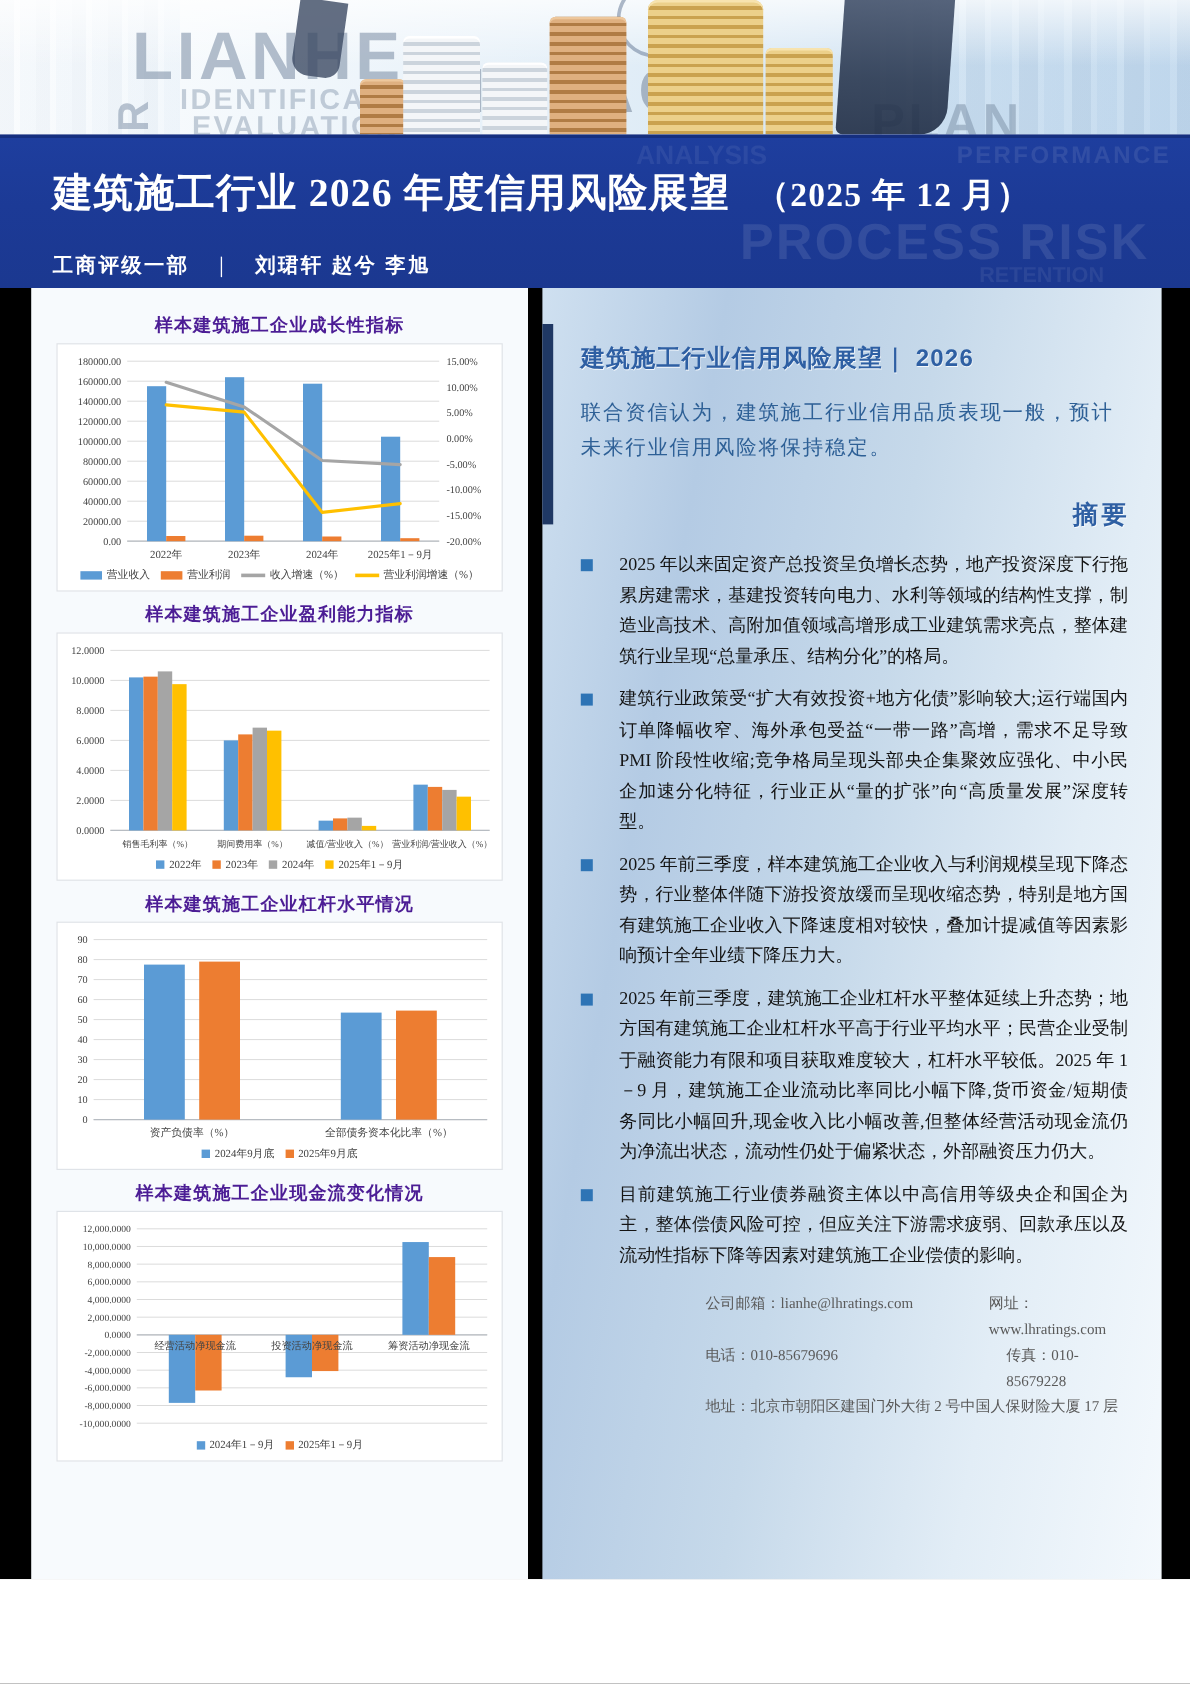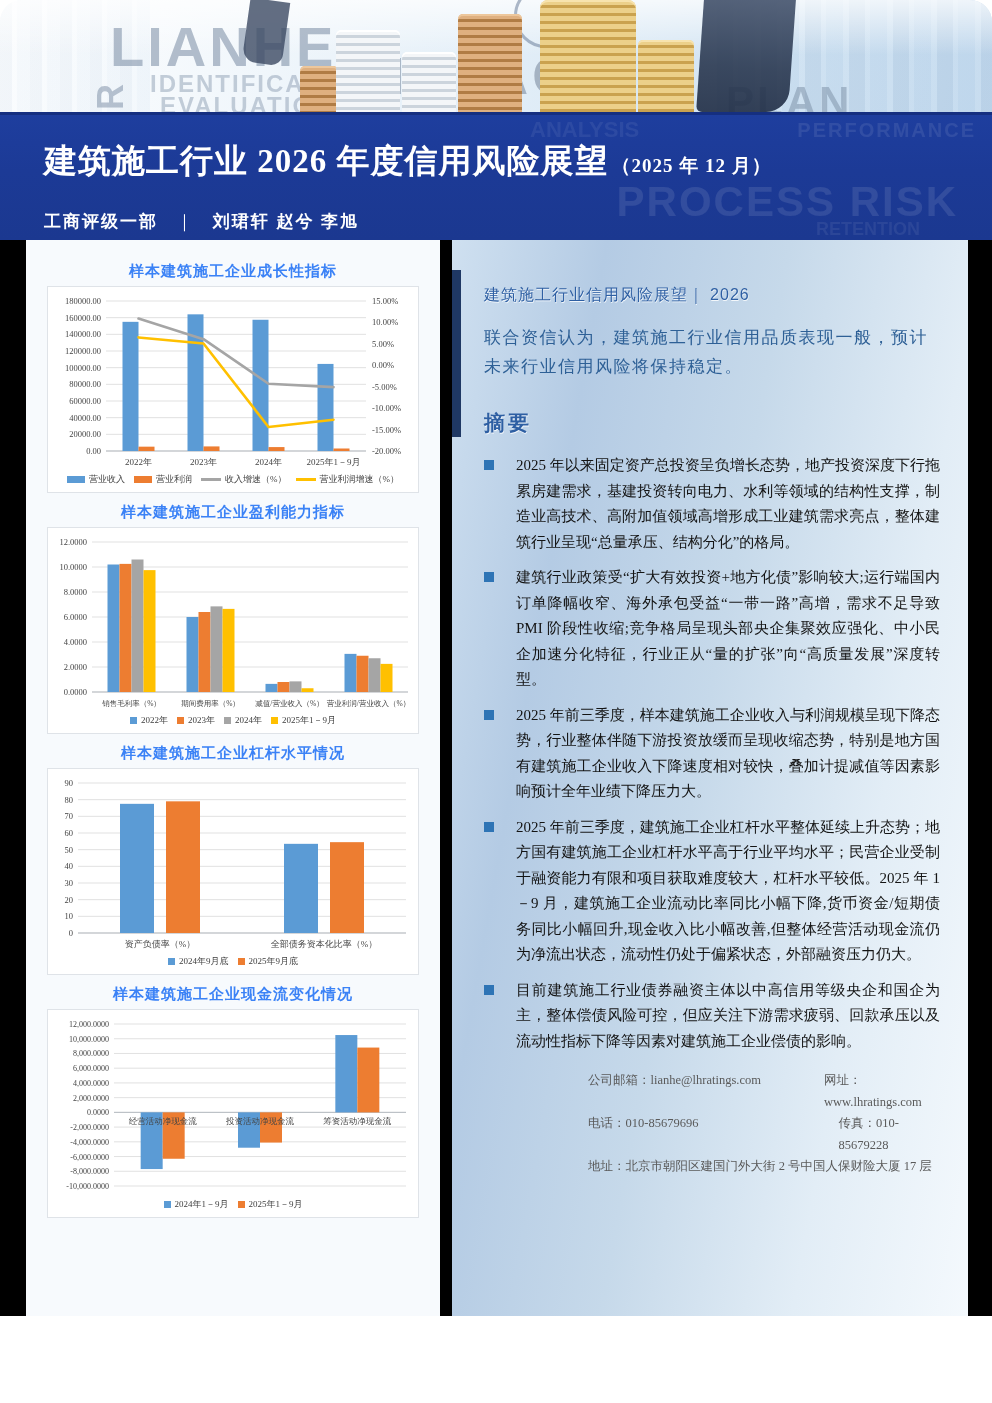--- a/index.html
+++ b/index.html
@@ -1,21 +1,21 @@
 <!DOCTYPE html>
 <html><head>
 <meta charset="utf-8">
 <style>
   * { box-sizing: border-box; }
   html,body { margin:0; padding:0; }
   body {
     width: 992px; height: 1403px; background:#fff;
     font-family: "Liberation Serif", "DejaVu Serif", serif;
   }
-  .page { position:relative; width:992px; height:1403px; overflow:hidden; background:#fff;border-radius:22px; }
+  .page { position:relative; width:992px; height:1403px; overflow:hidden; background:#fff; }
 
   
   .banner {
     position:relative; height:112px; overflow:hidden;
     background: linear-gradient(100deg,#ffffff 0%,#f3f8fc 22%,#e4eff8 48%,#d4e5f3 72%,#c4daee 100%);
   }
   .sky { position:absolute; top:0; bottom:0; opacity:.5; }
   .sky.right { right:0; width:275px;
     background: repeating-linear-gradient(90deg, rgba(150,180,210,.45) 0 16px, rgba(206,226,243,.35) 16px 21px, rgba(170,200,228,.42) 21px 38px, rgba(216,233,246,.3) 38px 44px); }
   .sky.left { left:0; width:150px; opacity:.3;
@@ -53,52 +53,52 @@
     background:linear-gradient(180deg,#1e3e9e 0%,#1c3a96 45%,#1b3890 100%);
     border-top:3px solid #152f80; padding-left:44px;
   }
   .band-wm { position:absolute; font-family:"Liberation Sans",sans-serif; font-weight:bold; white-space:nowrap; }
   .bwm-analysis { left:530px; top:2px;  font-size:22px; color:rgba(255,255,255,.07); }
   .bwm-perf     { right:16px; top:4px;  font-size:20px; letter-spacing:2px; color:rgba(255,255,255,.09); }
   .bwm-process  { right:34px; bottom:14px; font-size:42px; letter-spacing:2px; color:rgba(255,255,255,.10); }
   .bwm-ret      { right:72px; bottom:0;  font-size:18px; color:rgba(255,255,255,.07); }
   .report-title { margin:0; padding-top:24px; font-size:33px; font-weight:bold; letter-spacing:1px;
     font-family:"Liberation Serif",serif; }
-  .title-suffix { font-size:19px; margin-left:3px; }
+  .title-suffix { font-size:28px; margin-left:21px; }
   .subtitle { margin-top:26px; font-family:"Liberation Sans",sans-serif; font-weight:bold;
     font-size:17px; letter-spacing:2px; }
   .subtitle .sep { margin:0 18px; font-weight:normal; }
 
   
   .content { display:flex; background:#000; padding:0 24px 0 26px; gap:12px; }
   .left-card { flex:none; width:414px; min-height:1076px; background:#f7fafd; padding-top:14px; }
   .right-card { flex:none; width:516px; min-height:1076px; position:relative;
     padding:0 26px 0 18px;
     background:linear-gradient(100deg,#cfe0f0 0%,#b4cbe4 22%,#c6d9ea 48%,#e2edf6 75%,#f4f9fd 100%); }
 
   
   .chart-slot { margin-bottom:10px; }
   .ctitle { text-align:center; font-family:Liberation Serif, serif; font-weight:bold;
-    font-size:15px; color:#3b82f6; margin:8px 0 5px; letter-spacing:1px; }
+    font-size:15px; color:#4c1d95; margin:8px 0 5px; letter-spacing:1px; }
   .cbox { width:372px; margin:0 auto; background:#fff; border:1px solid #dfe3e8; padding:6px 0 4px; }
   .clegend { display:flex; justify-content:center; align-items:center; gap:9px;
     font-size:9px; color:#404040; margin-top:2px; padding-bottom:2px; flex-wrap:wrap;
     font-family:"Liberation Serif",serif; }
   .clegend .entry { display:flex; align-items:center; gap:4px; }
 
   
   .accent-bar { position:absolute; left:0; top:30px; width:9px; height:167px; background:#1f3864; }
-  .headline { margin:45px 0 0 14px; font-family:"Liberation Sans",sans-serif; font-size:16px;
-    font-weight:normal; color:#2e5fa3; letter-spacing:1px;
+  .headline { margin:45px 0 0 14px; font-family:"Liberation Sans",sans-serif; font-size:20px;
+    font-weight:bold; color:#2e5fa3; letter-spacing:1px;
     text-shadow:0.5px 0.5px 0 rgba(255,255,255,.8); }
   .intro { margin:18px 6px 0 14px; font-size:17px; color:#2e6096; line-height:1.68;
     letter-spacing:1.5px; }
   .abstract { margin:28px 0 0 14px; font-family:"Liberation Sans",sans-serif; font-size:21px;
     font-weight:bold; color:#2e5fa3; letter-spacing:3px;
-    text-shadow:0.5px 0.5px 0 rgba(255,255,255,.8); }
+    text-shadow:0.5px 0.5px 0 rgba(255,255,255,.8);text-align:right; }
   .bullets { list-style:none; margin:16px 0 0; padding:0 2px 0 14px; }
   .bullets li { display:flex; margin-bottom:10px; }
   .bsq { flex:none; width:10px; height:10px; background:#2e74b5; margin:7px 22px 0 0; }
   .btext { font-size:15px; line-height:1.7; color:#141414; text-align:justify; }
   .contact { margin:16px 0 0 118px; font-size:12.5px; color:#5a5a5a; line-height:1.72; }
   .crow { display:flex;gap:46px; }
   .crow .c1 { width:218px; }
 
   .bottom-white { height:87px; background:#fff; }
 </style>

